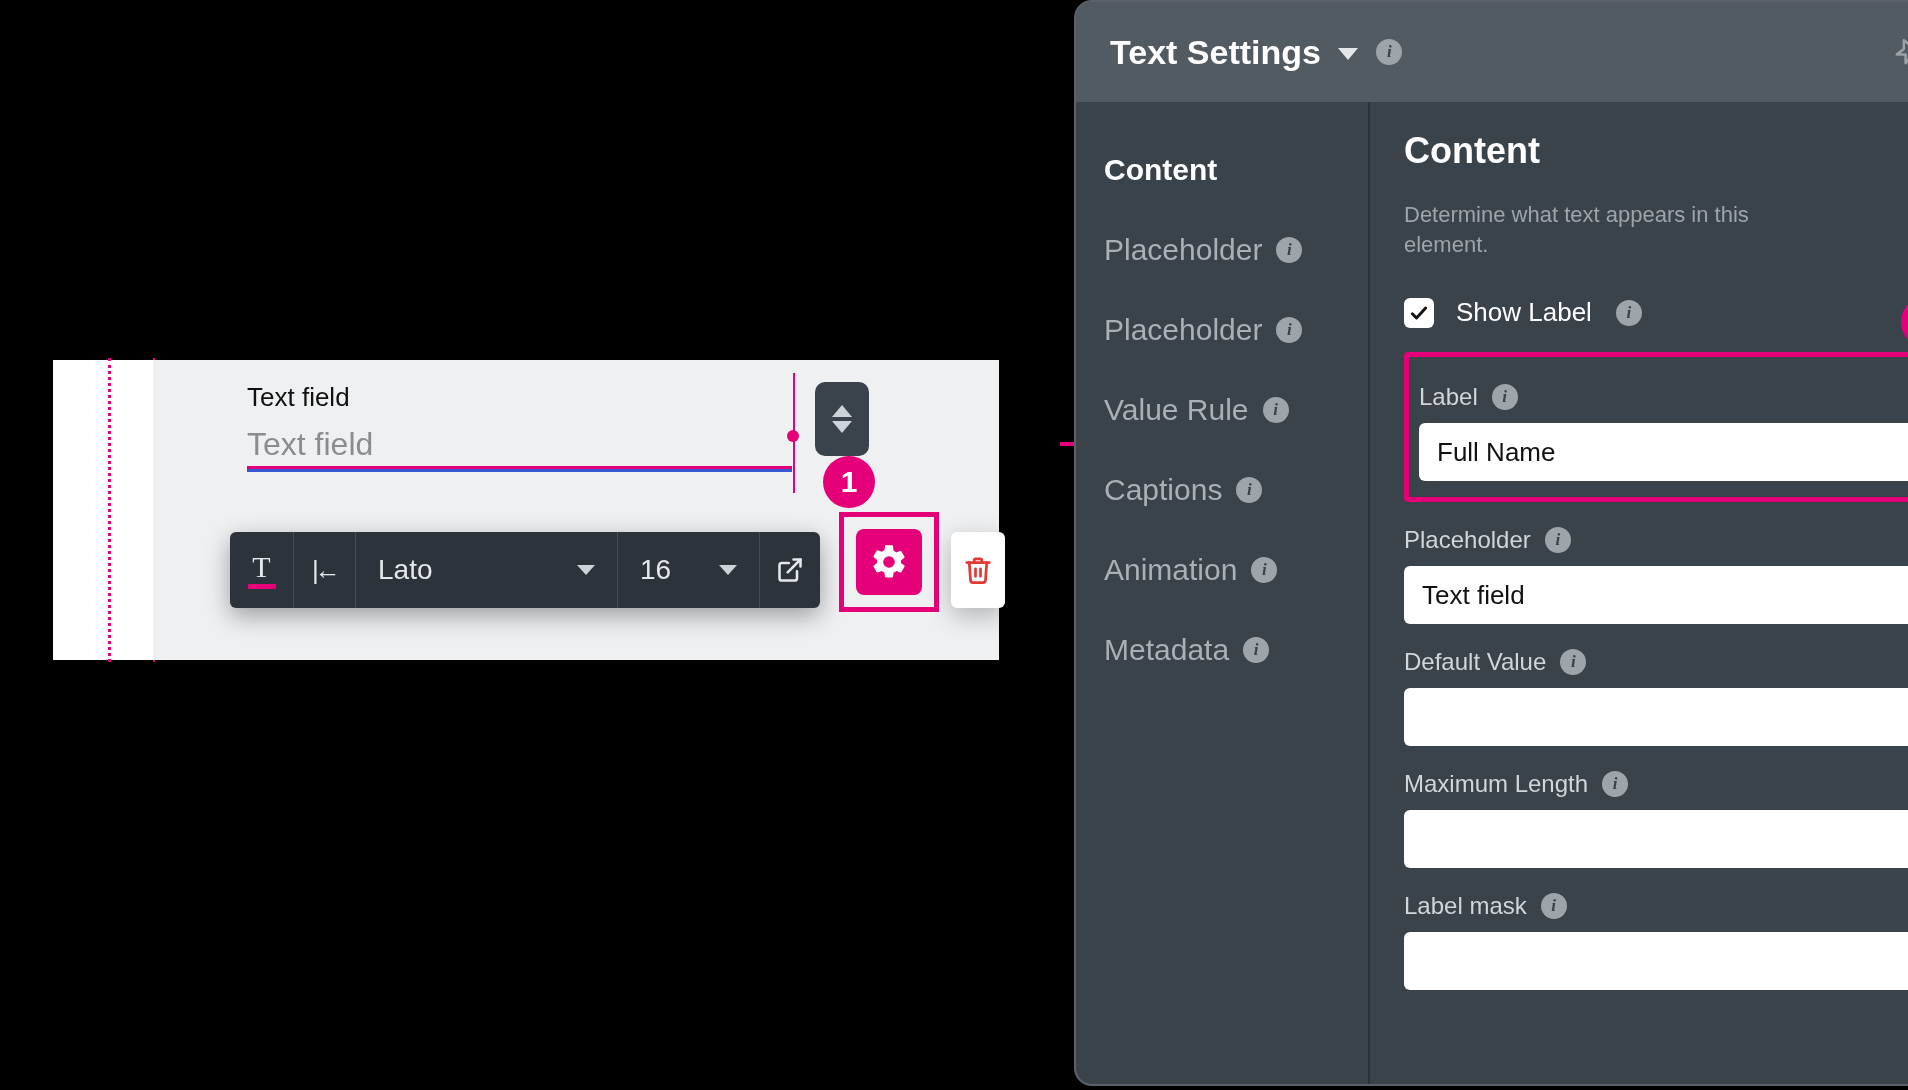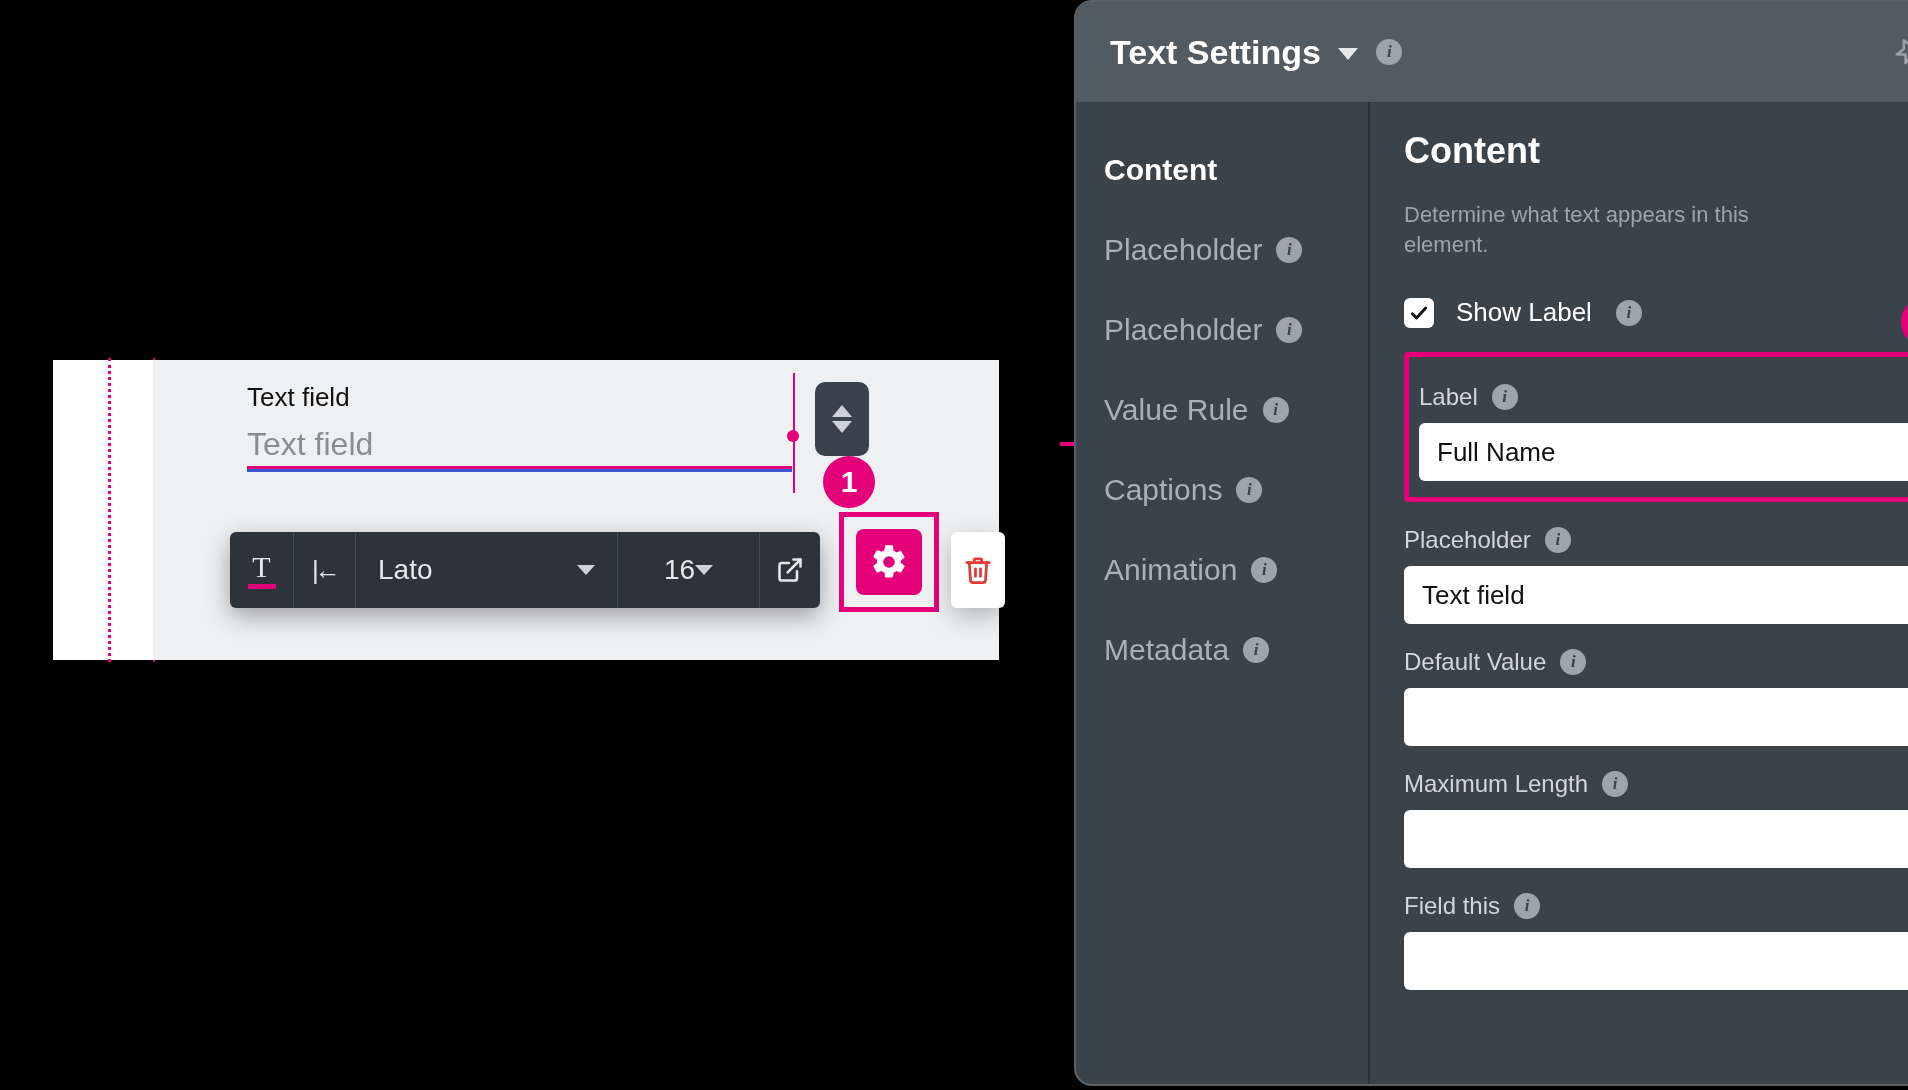--- a/index.html
+++ b/index.html
@@ -31,21 +31,21 @@
   
   .toolbar { position: absolute; left: 77px; top: 172px; height: 76px; display: flex; background: #2c333a; border-radius: 6px; box-shadow: 0 8px 24px rgba(0,0,0,.35); }
   .tb-cell { display: flex; align-items: center; justify-content: center; height: 76px; border-right: 1px solid #444c54; padding: 0 16px; color: #e4e8eb; }
   .tb-cell:last-child { border-right: none; }
   .tb-text-icon { width: 50px; font-size: 30px; font-family: "Times New Roman", serif; display: flex; flex-direction: column; align-items: center; line-height: 1; }
   .tb-text-icon span { display: block; }
   .tb-text-icon .under { width: 28px; height: 5px; background: #e5007a; margin-top: 2px; }
   .tb-align-icon { font-size: 26px; letter-spacing: -4px; width: 40px; text-align: center; }
 
   .tb-font { width: 262px; justify-content: space-between; font-size: 28px; padding: 0 22px; cursor: pointer; }
-  .tb-size { width: 142px; justify-content: center; font-size: 28px; padding: 0 22px; cursor: pointer; }
+  .tb-size { width: 142px; justify-content: space-between; font-size: 28px; padding: 0 22px; cursor: pointer; }
   .tb-caret { width: 0; height: 0; border-left: 9px solid transparent; border-right: 9px solid transparent; border-top: 10px solid #cdd3d8; }
   .tb-expand { width: 60px; font-size: 26px; }
 
   .tb-gear-wrap { position: absolute; left: 686px; top: 152px; width: 100px; height: 100px; border: 5px solid #e5007a; display: flex; align-items: center; justify-content: center; cursor: pointer; }
   .tb-gear-inner { width: 66px; height: 66px; background: #e5007a; border-radius: 8px; display: flex; align-items: center; justify-content: center; }
   .gear-svg { width: 40px; height: 40px; }
   .tb-trash { position: absolute; left: 798px; top: 172px; width: 54px; height: 76px; background: #fff; border-radius: 6px; display: flex; align-items: center; justify-content: center; box-shadow: 0 8px 24px rgba(0,0,0,.25); }
   .trash-svg { width: 30px; height: 34px; }
 
   
@@ -277,21 +277,21 @@
             <span>Maximum Length</span>
             <span class="info-dot">i</span>
           </div>
           <div class="input-wrap">
             <input type="text" value="" style="">
           </div>
         </div>
 
         <div class="field-group">
           <div class="field-group-label-row">
-            <span>Field this</span>
+            <span>Label mask</span>
             <span class="info-dot">i</span>
           </div>
           <div class="input-wrap">
             <input type="text" value="" style="">
           </div>
         </div>
 
       </div>
     </div>
 

